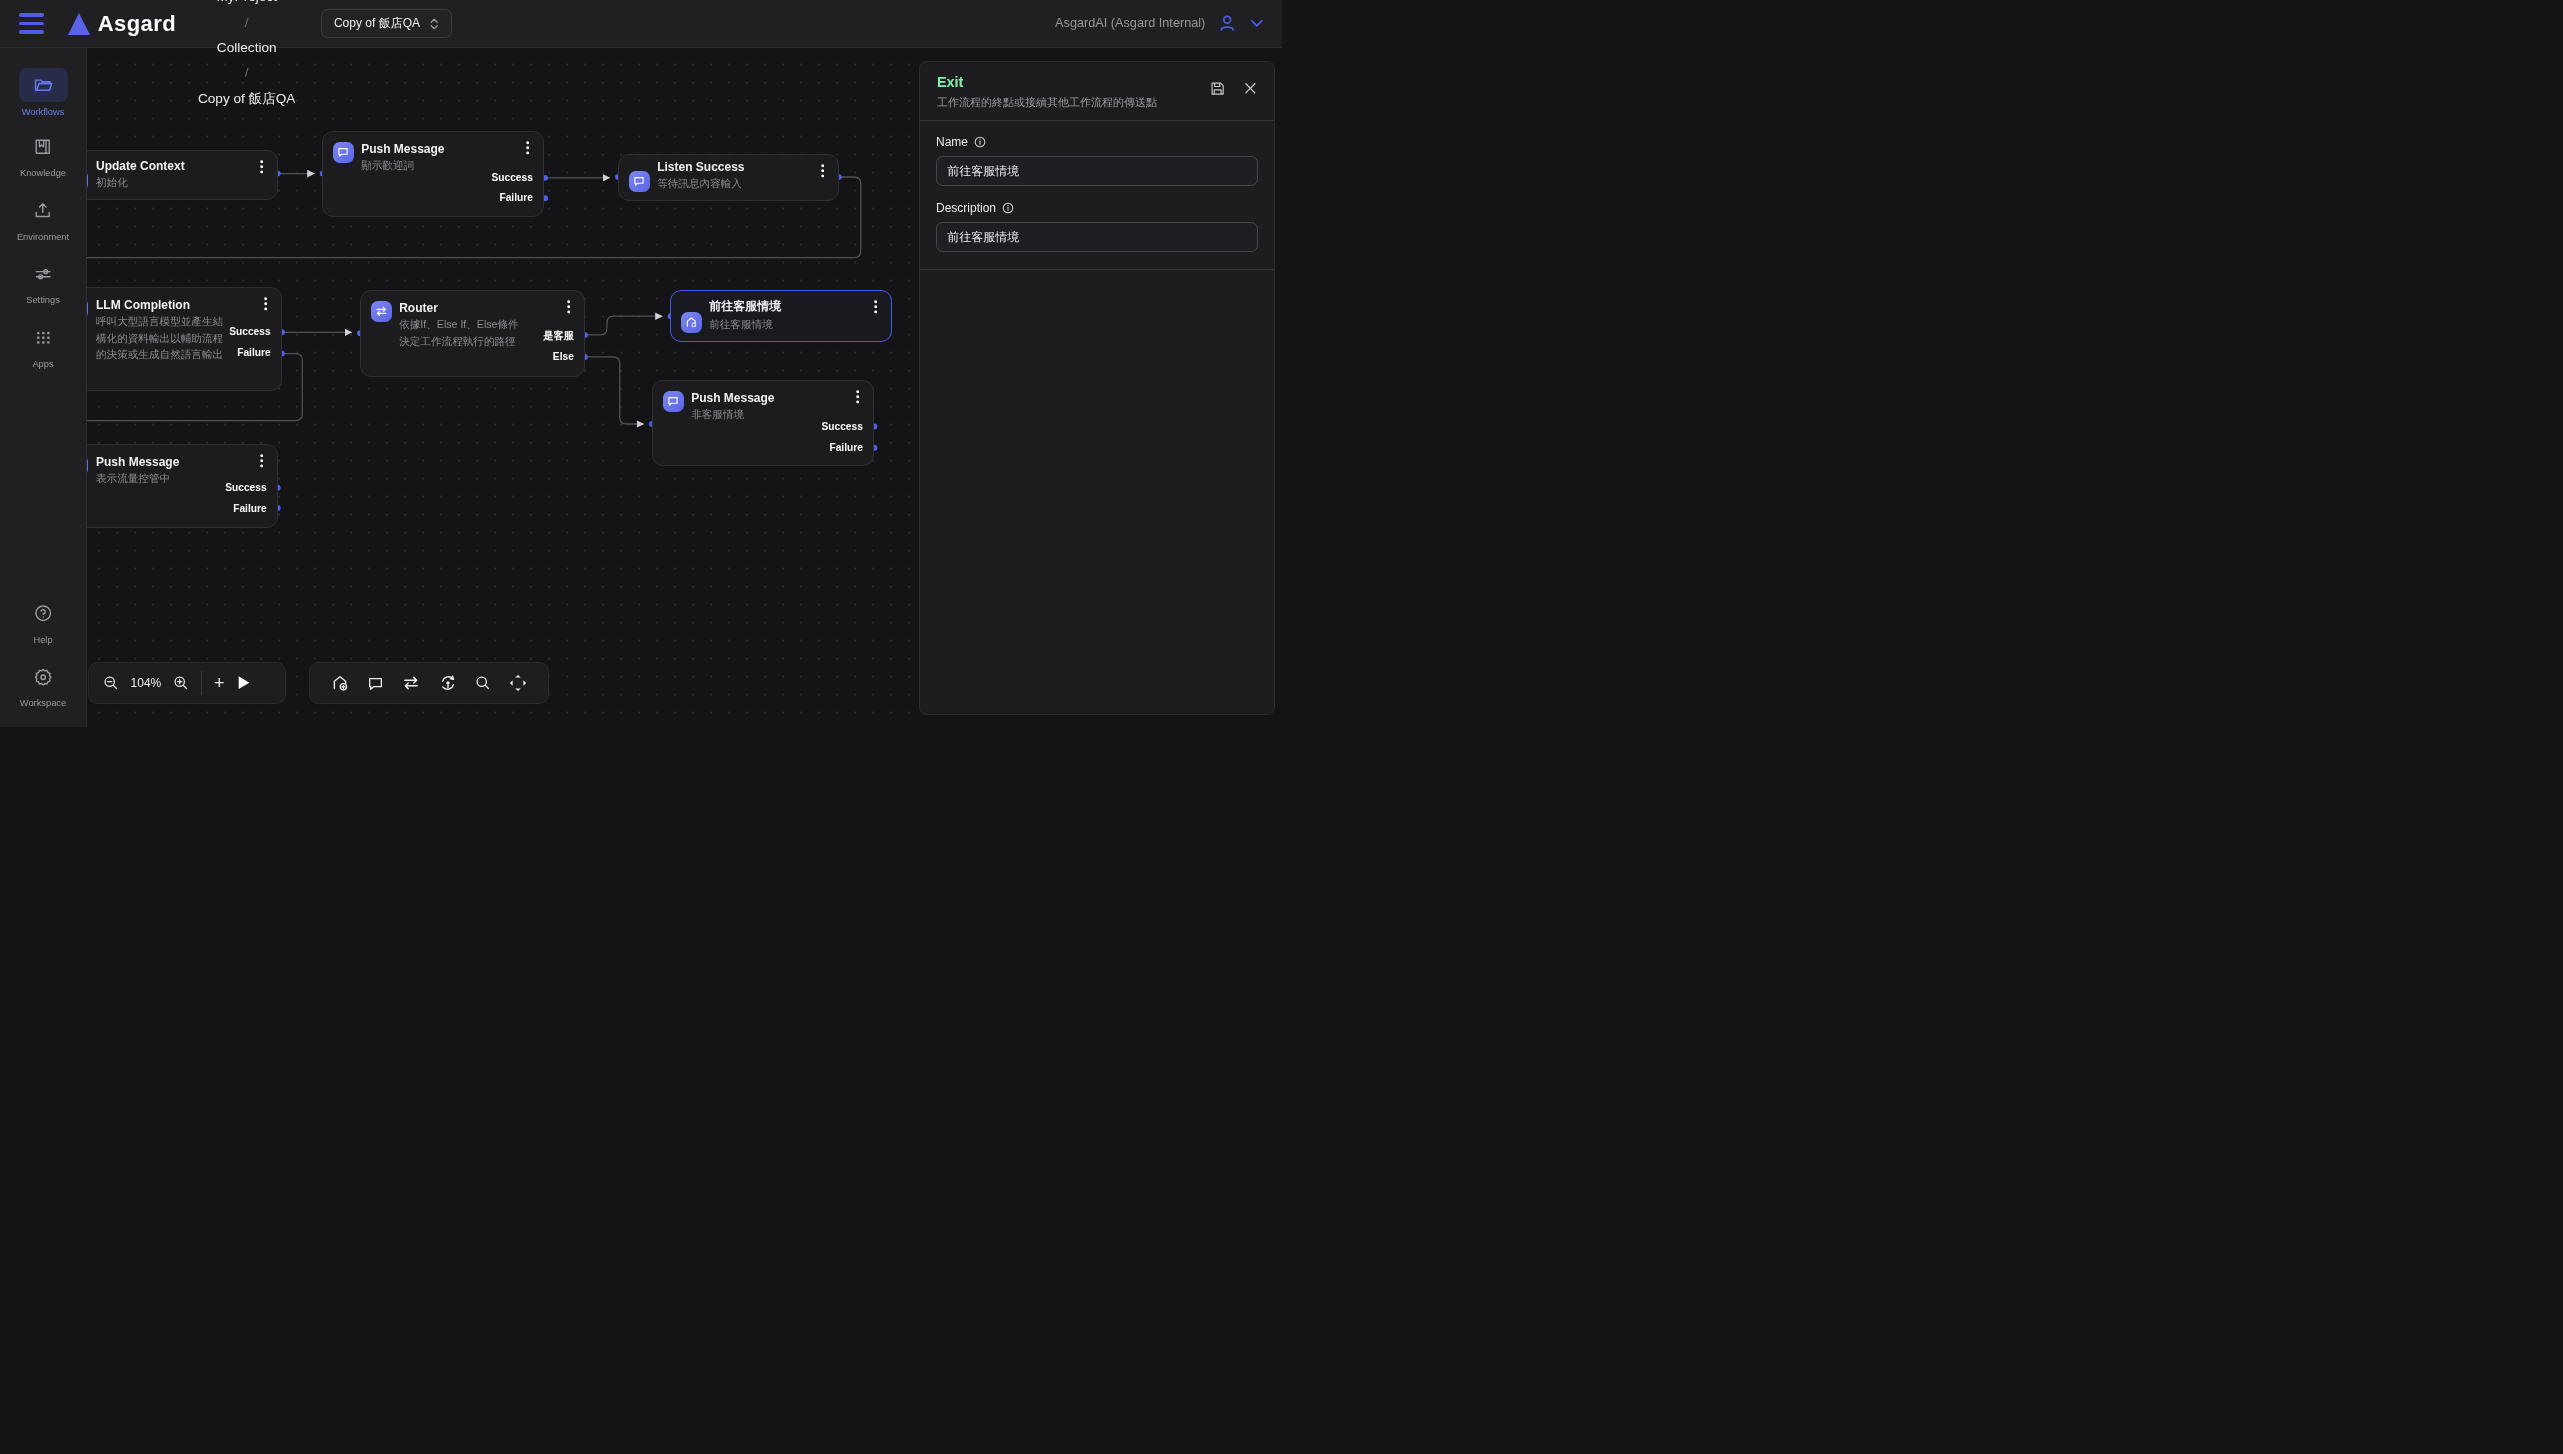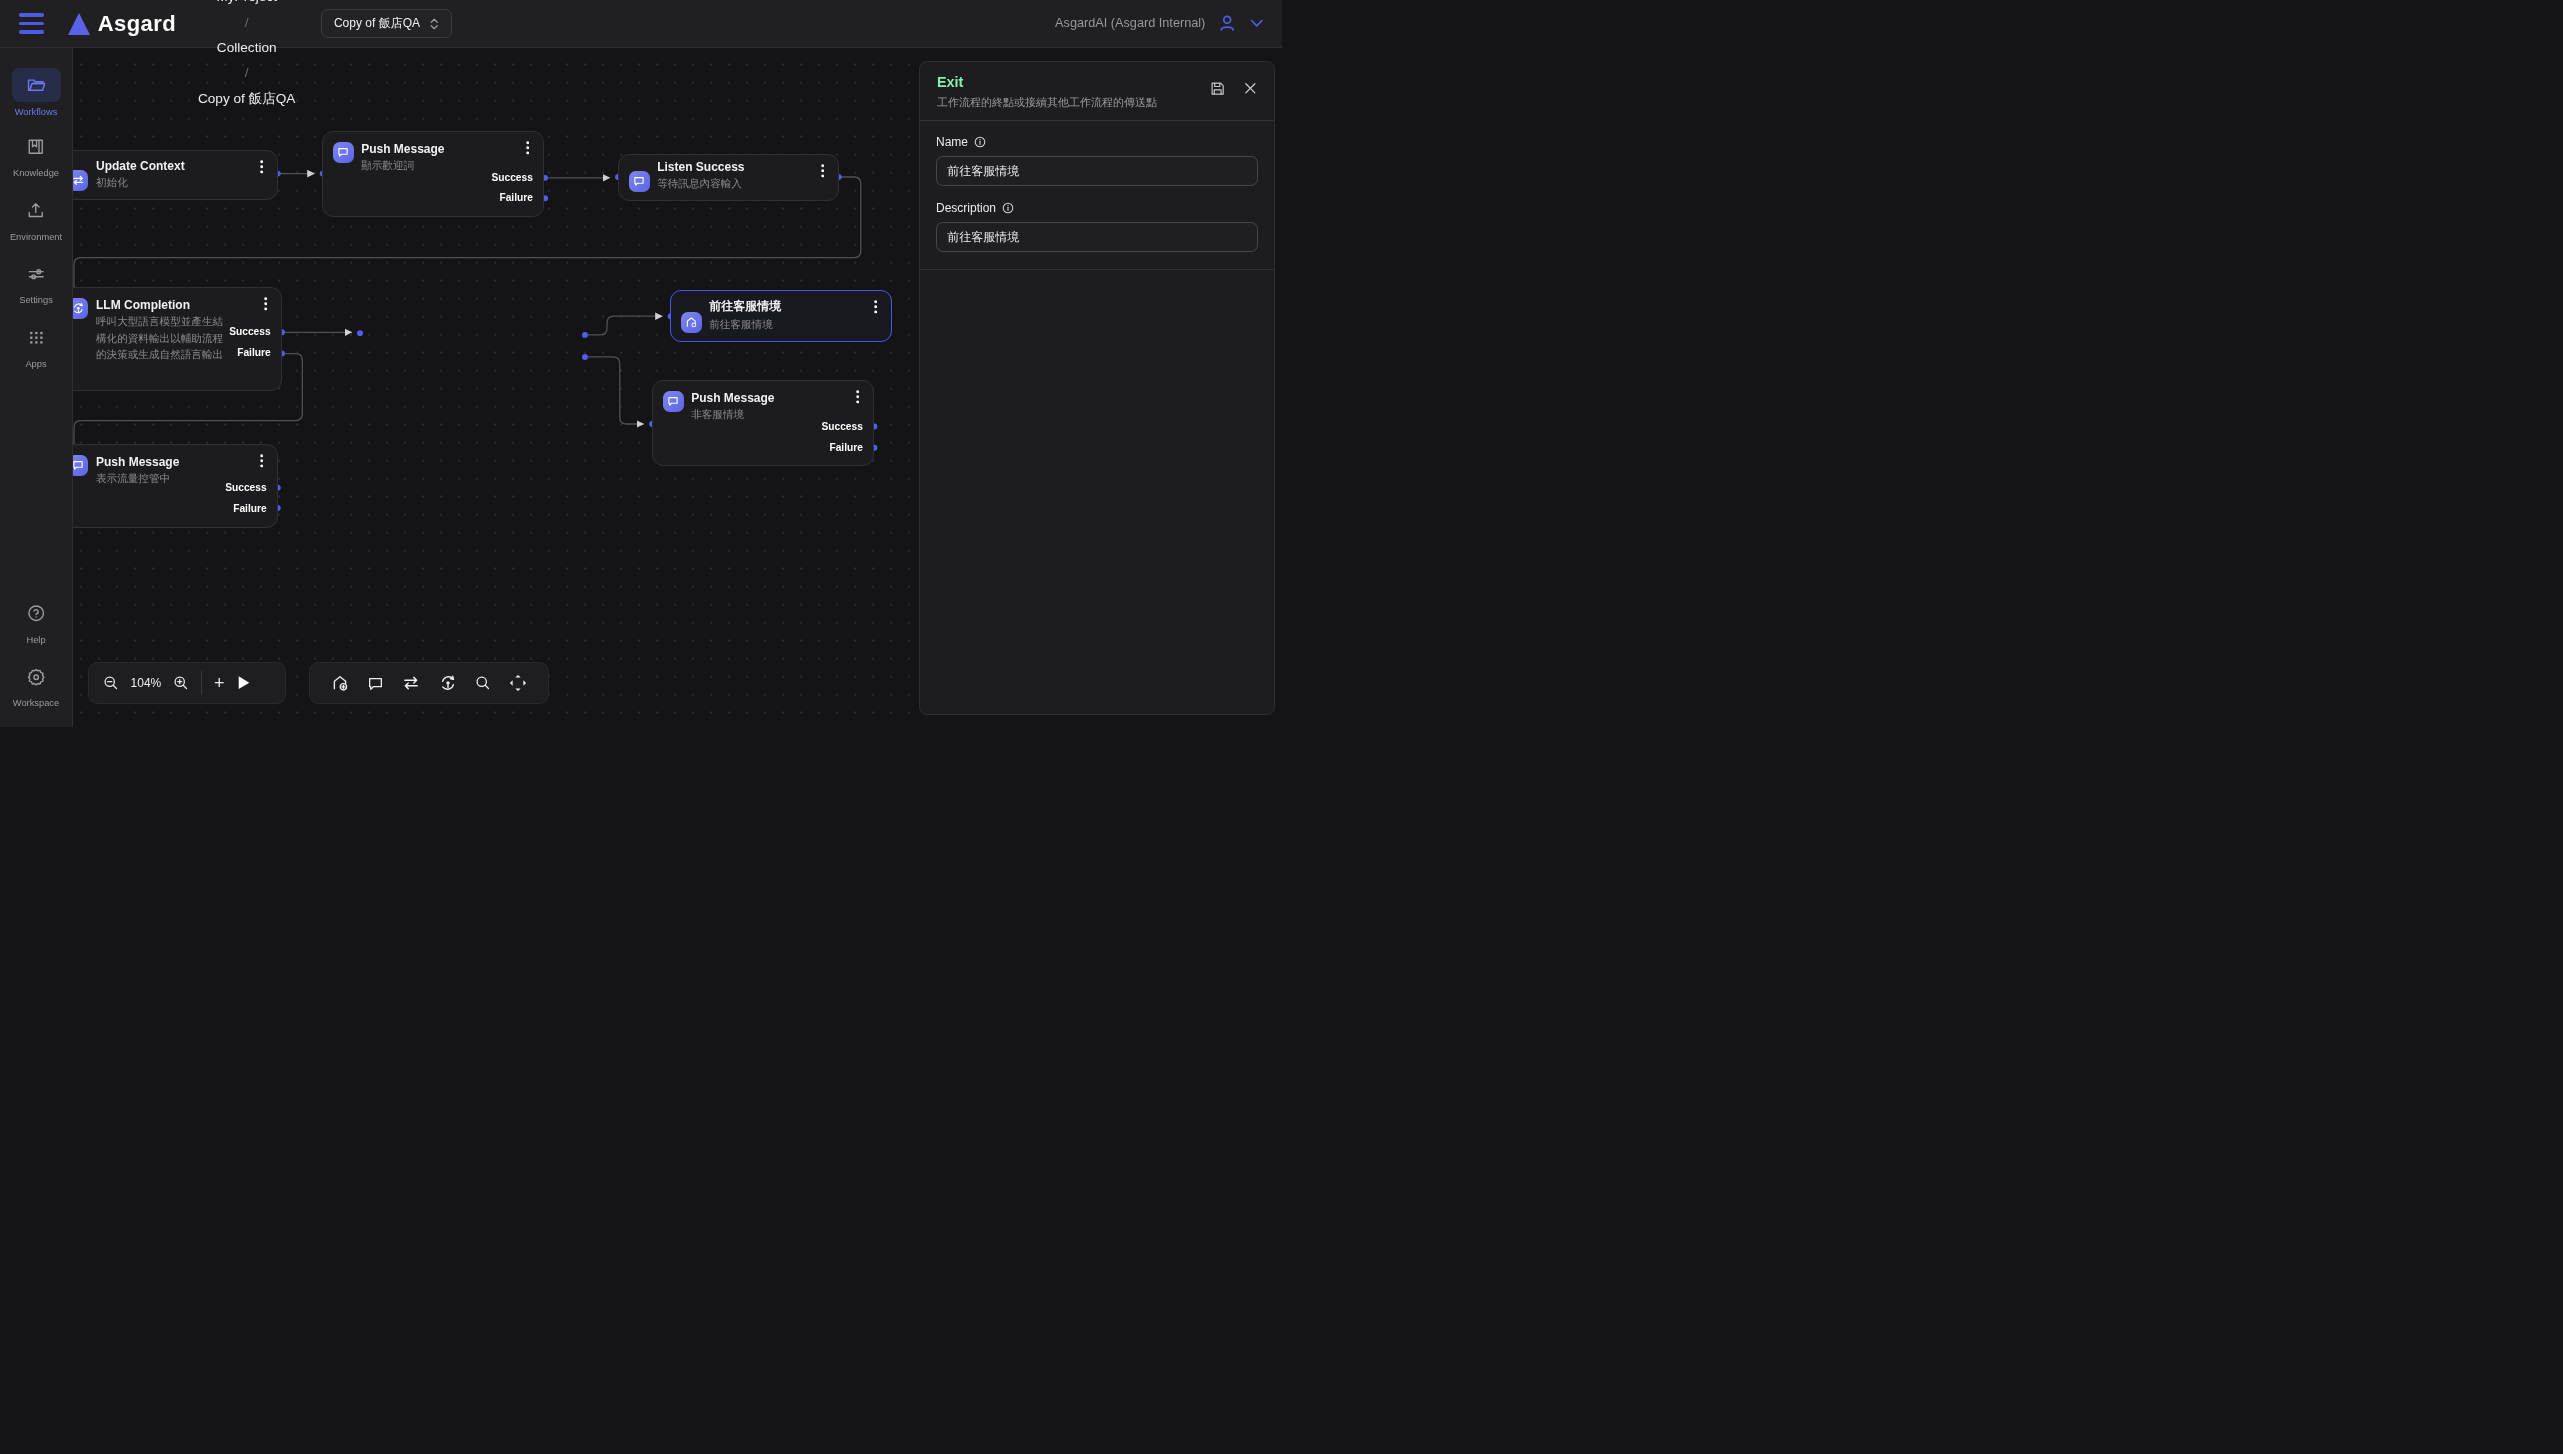--- a/index.html
+++ b/index.html
@@ -18,21 +18,21 @@
     border-bottom:22px solid #5a63e8; }
   .logo-text { font-size:22px; font-weight:700; color:#fff; letter-spacing:0.4px; margin-left:7.6px; }
   .crumbs { display:flex; align-items:center; margin-left:22px; font-size:13.6px; color:#ededf0; gap:10.2px;flex-direction:column; }
   .crumbs .sep { color:#6d6d72; }
   .wf-select { margin-left:25.5px; height:29px; padding:0 12px; border:0.8px solid #3c3c40; border-radius:6.8px;
     background:#232325; display:flex; align-items:center; gap:10.2px; font-size:12px; color:#f0f0f2; cursor:pointer; }
   .topbar-right { margin-left:auto; margin-right:18.7px; display:flex; align-items:center; gap:12px; }
   .account-label { color:#97979c; font-size:12.7px; }
 
   
-  .sidebar { position:absolute; left:0; top:48px; width:73px; height:679px; background:#202022;
+  .sidebar { position:absolute; left:0; top:48px; width:87px; height:679px; background:#202022;
     border-right:0.8px solid #2e2e31; display:flex; flex-direction:column; align-items:center; z-index:30; }
   .side-item { width:61px; display:flex; flex-direction:column; align-items:center; gap:4.2px;
     color:#9a9aa0; font-size:9.3px; cursor:pointer; }
   .side-item .tile { width:49px; height:34px; display:flex; align-items:center; justify-content:center; border-radius:7.6px; }
   .side-item.active { color:#6b79f0; }
   .side-item.active .tile { background:#272c49; }
   .side-spacer { flex:1; }
   .si-0{margin-top:20.4px} .si-1{margin-top:13.6px} .si-2{margin-top:15.3px} .si-3{margin-top:15.3px} .si-4{margin-top:15.3px}
   .sf-0{margin-bottom:15.3px} .sf-1{margin-bottom:18.7px}
 
@@ -204,20 +204,41 @@
         <svg width="3.4" height="13.6" viewBox="0 0 4 16" fill="#fff">
             <circle cx="2" cy="2" r="1.7"></circle>
             <circle cx="2" cy="8" r="1.7"></circle>
             <circle cx="2" cy="14" r="1.7"></circle>
           </svg>
       </div>
       <div class="outlbl" style="right:10.2px; top:38px;">Success</div>
       <div class="outlbl" style="right:10.2px; top:59px;">Failure</div>
     </div>
 
+    <div class="node" style="left:293px; top:242px; width:225px; height:87px;">
+      <div class="node-icon">
+        <svg width="12.7" height="12.7" viewBox="0 0 16 16" stroke="#fff" stroke-width="1.6" fill="none" stroke-linecap="round" stroke-linejoin="round">
+          <path d="M2.5 5.5 H13 M10.5 3 L13 5.5 L10.5 8"></path>
+            <path d="M13.5 10.5 H3 M5.5 8 L3 10.5 L5.5 13"></path>
+        </svg>
+      </div>
+      <div class="node-txt">
+        <div class="node-title">Router</div>
+        <div class="node-sub" style="max-width:129px;">依據If、Else If、Else條件決定工作流程執行的路徑</div>
+      </div>
+      <div class="kebab">
+        <svg width="3.4" height="13.6" viewBox="0 0 4 16" fill="#fff">
+            <circle cx="2" cy="2" r="1.7"></circle>
+            <circle cx="2" cy="8" r="1.7"></circle>
+            <circle cx="2" cy="14" r="1.7"></circle>
+          </svg>
+      </div>
+      <div class="outlbl" style="right:10.2px; top:38px;">是客服</div>
+      <div class="outlbl" style="right:10.2px; top:60px;">Else</div>
+    </div>
 
     <div class="node vcenter sel" style="left:603px; top:242px; width:222px; height:52px;">
       <div class="node-icon">
         <svg width="12.7" height="12.7" viewBox="0 0 16 16" fill="none" stroke="#fff" stroke-width="1.4" stroke-linecap="round" stroke-linejoin="round">
           <path d="M3 13 V6.5 L8 2.5 L13 6.5 V8"></path>
           <circle cx="11.2" cy="11.2" r="3" fill="#fff" stroke="none"></circle>
           <path d="M11.2 9.8 V12.6 M9.8 11.2 H12.6" stroke="#5a64e6" stroke-width="1.3"></path>
         </svg>
       </div>
       <div class="node-txt">

